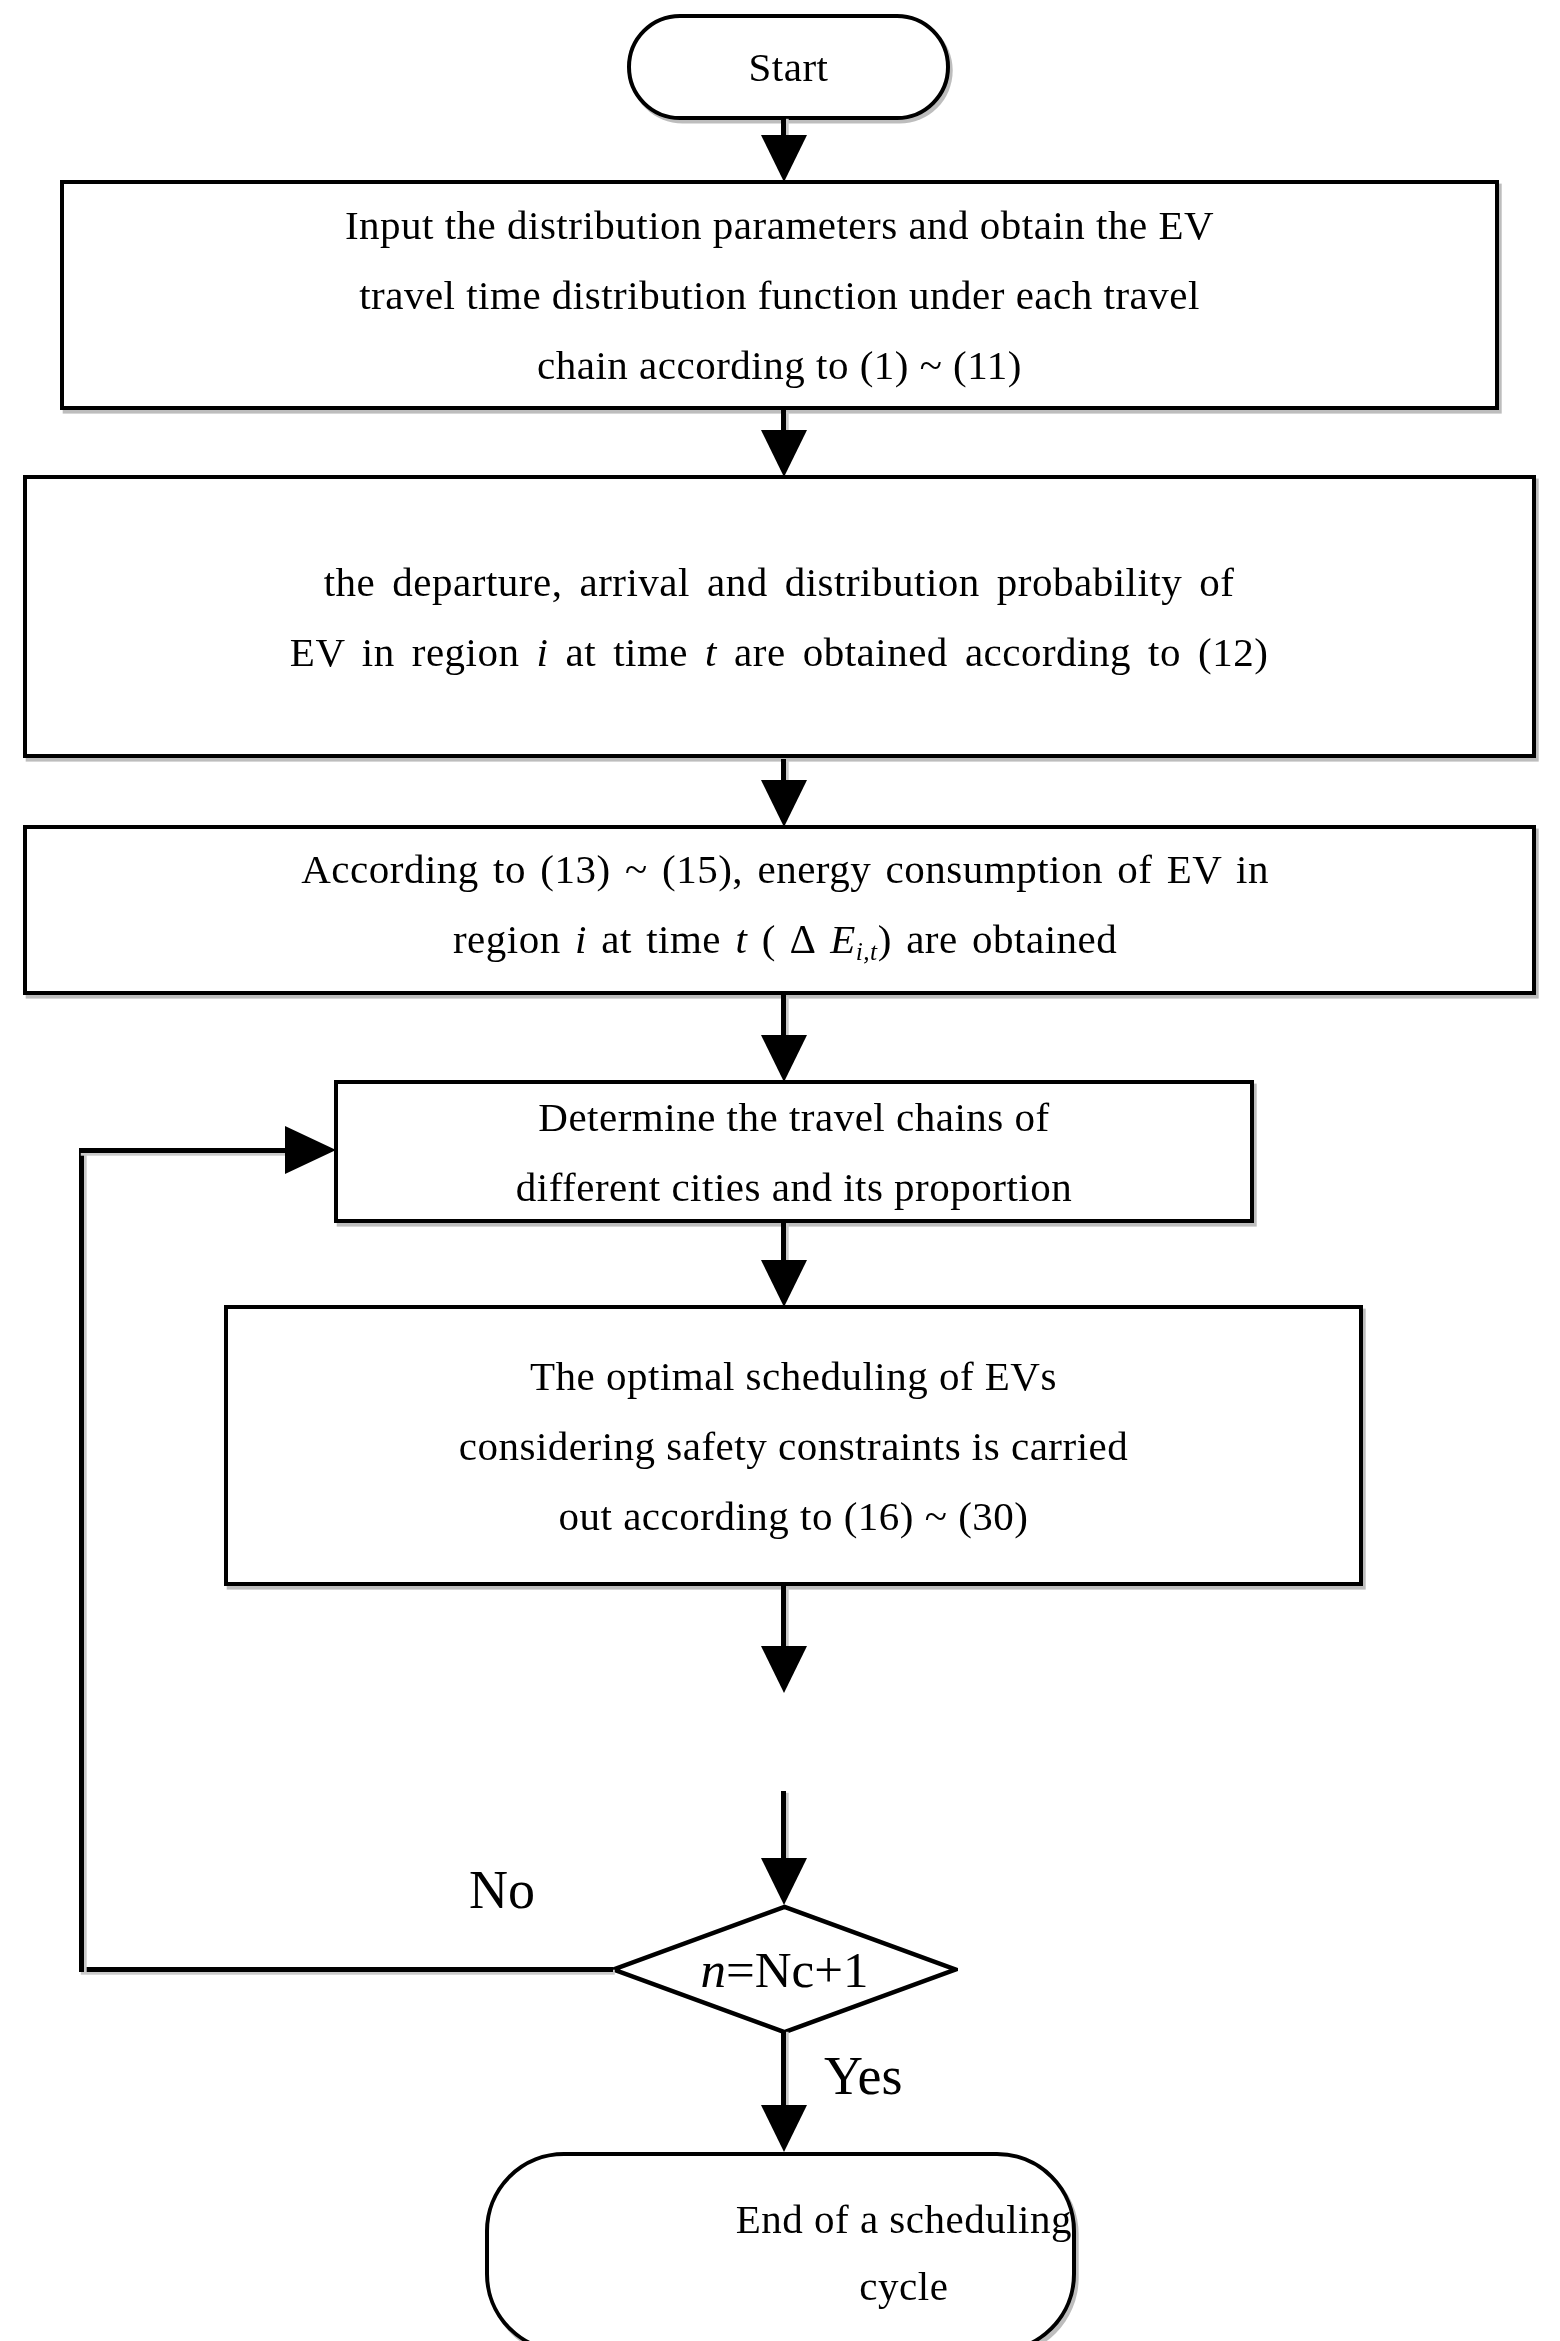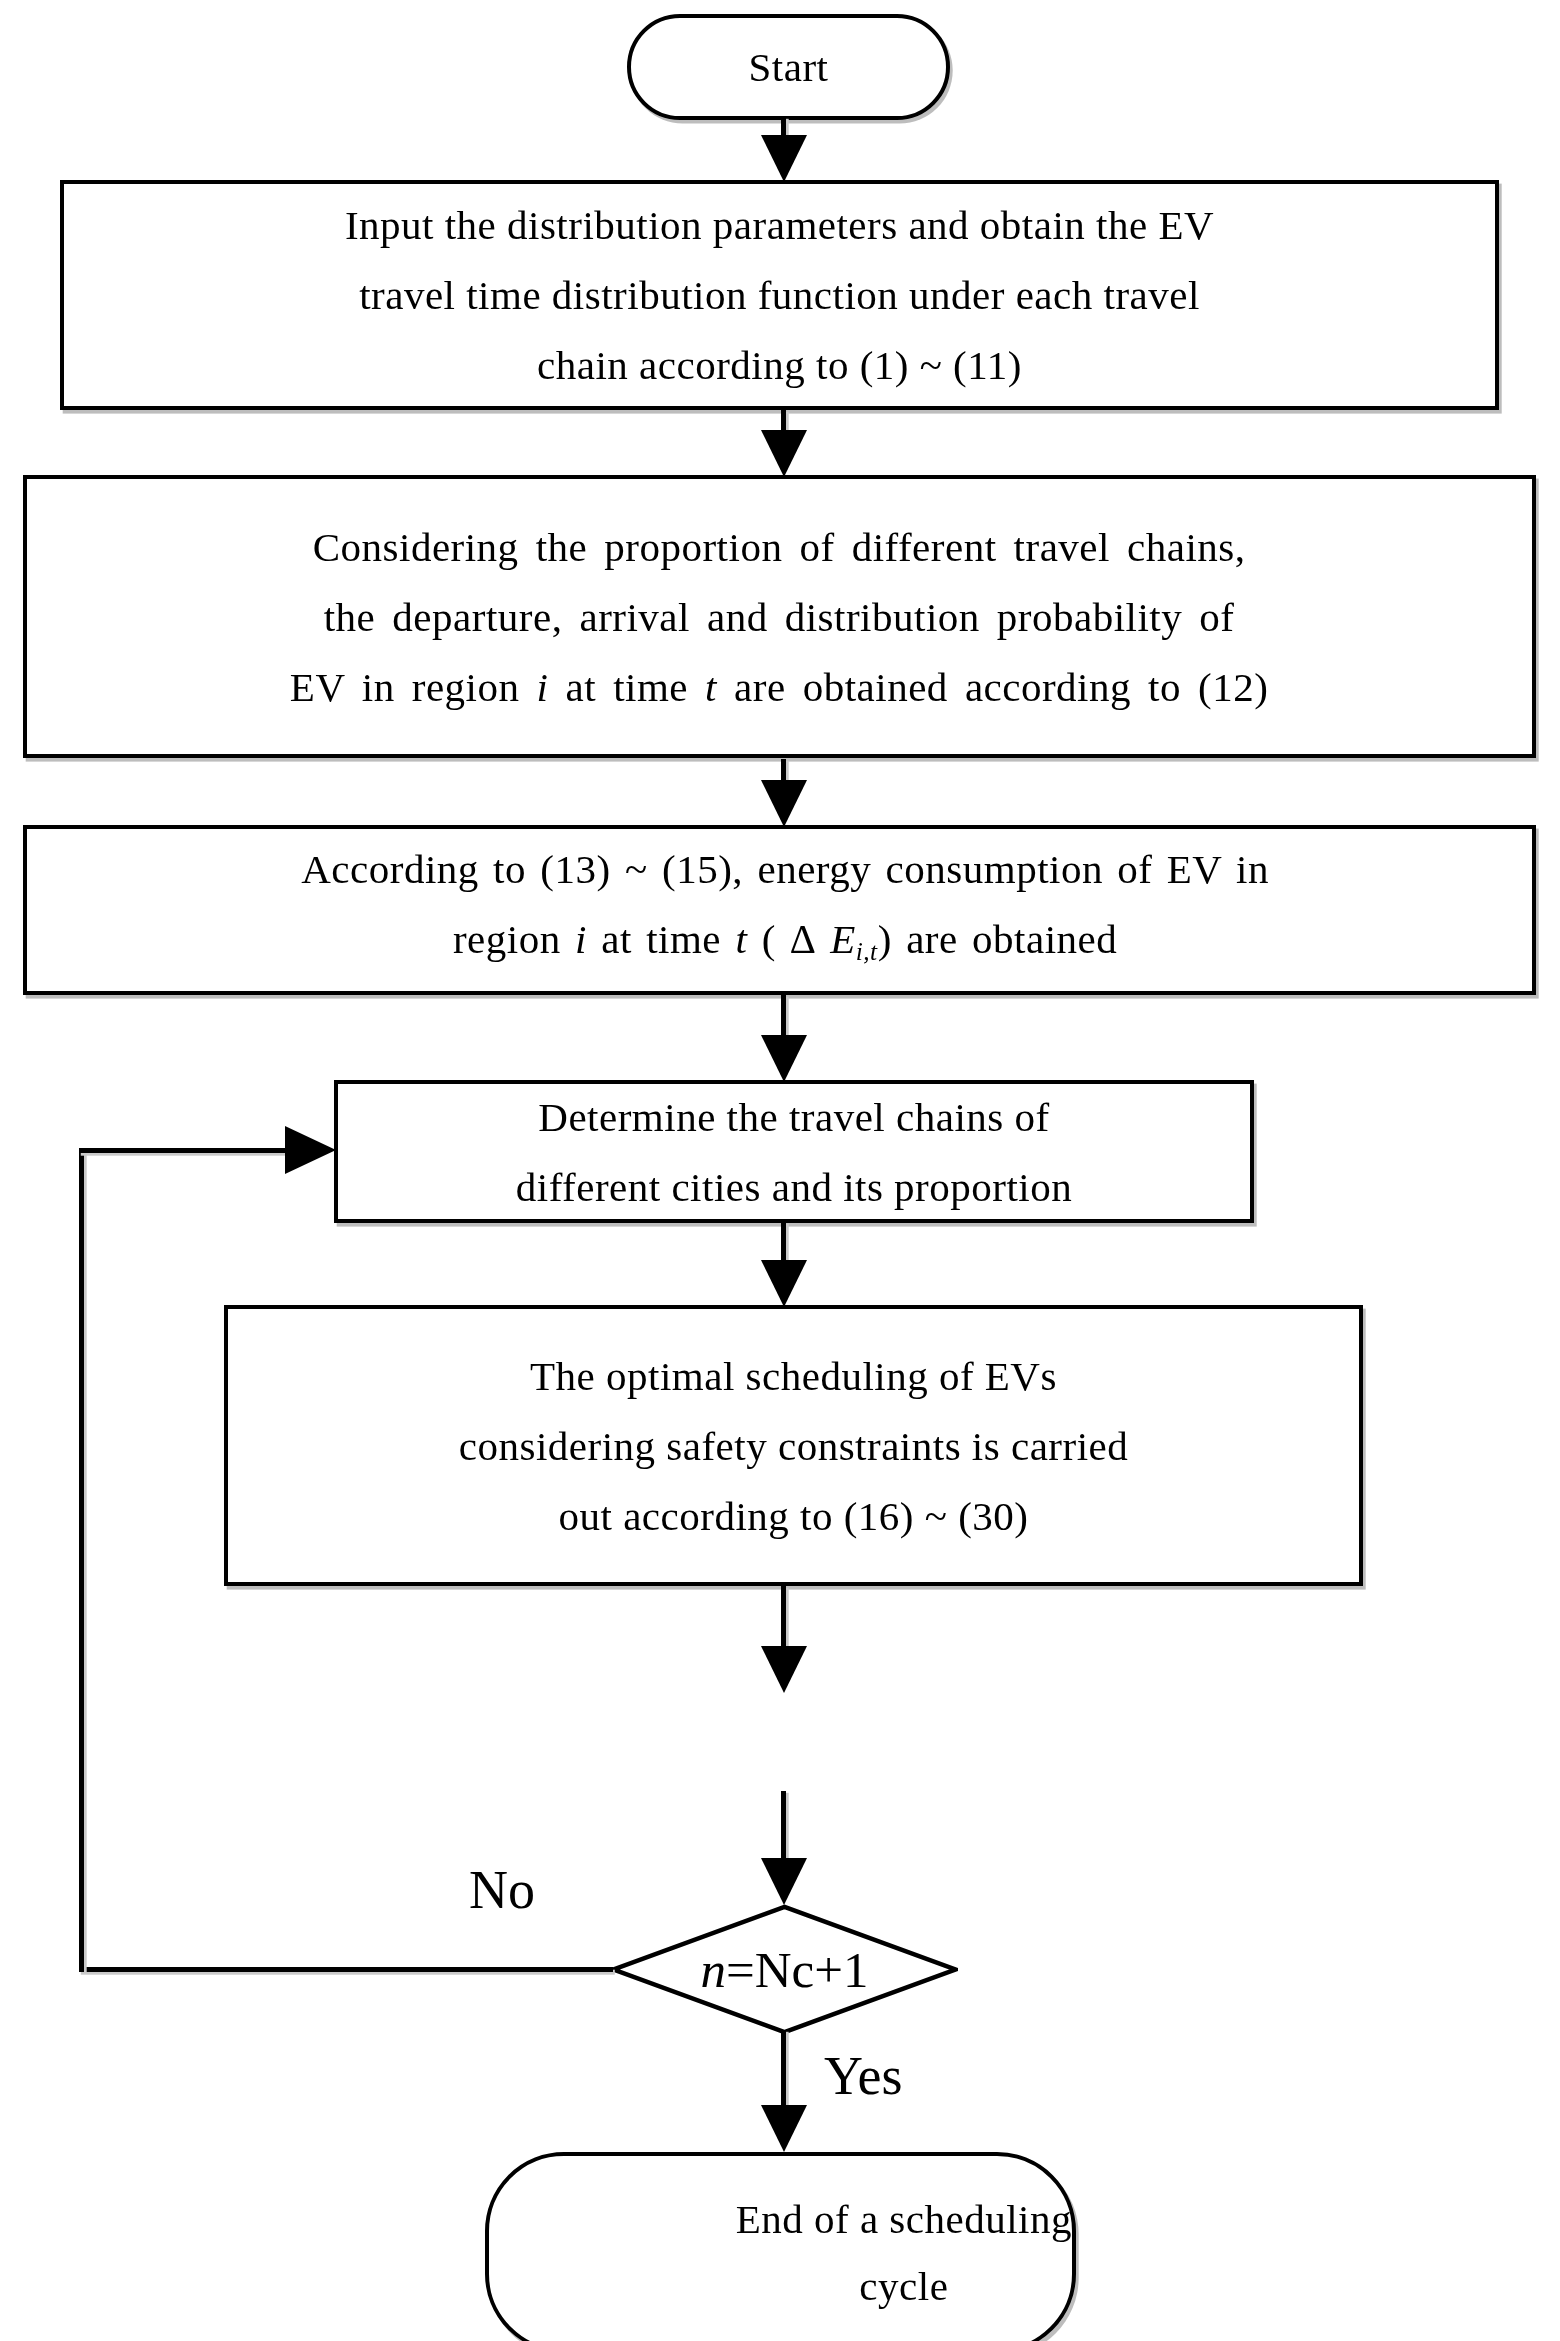--- a/index.html
+++ b/index.html
@@ -95,21 +95,20 @@
         <div class="fc-line"><span>travel time distribution function under each travel</span></div>
         <div class="fc-line"><span>chain according to (1) ~ (11)</span></div>
       </div>
   </div>
 
   <div class="vline" style="left:781px; top:410px; height:27px;"></div>
   <div class="head-down" style="left:761px; top:430px;"></div>
 
   <div class="node process wide-words" style="left:22.6px; top:475px; width:1513px; height:283px;">
     <div class="txt">
-        <div class="fc-line"><span>Considering the proportion of different travel chains,</span></div>
         <div class="fc-line"><span>the departure, arrival and distribution probability of</span></div>
         <div class="fc-line"><span>EV in region </span><span class="it">i</span><span> at time </span><span class="it">t</span><span> are obtained according to (12)</span></div>
       </div>
   </div>
 
   <div class="vline" style="left:781px; top:759px; height:25px;"></div>
   <div class="head-down" style="left:761px; top:780px;"></div>
 
   <div class="node process mid-words" style="left:22.6px; top:825px; width:1513px; height:170px;padding-left:12px;">
     <div class="txt">

